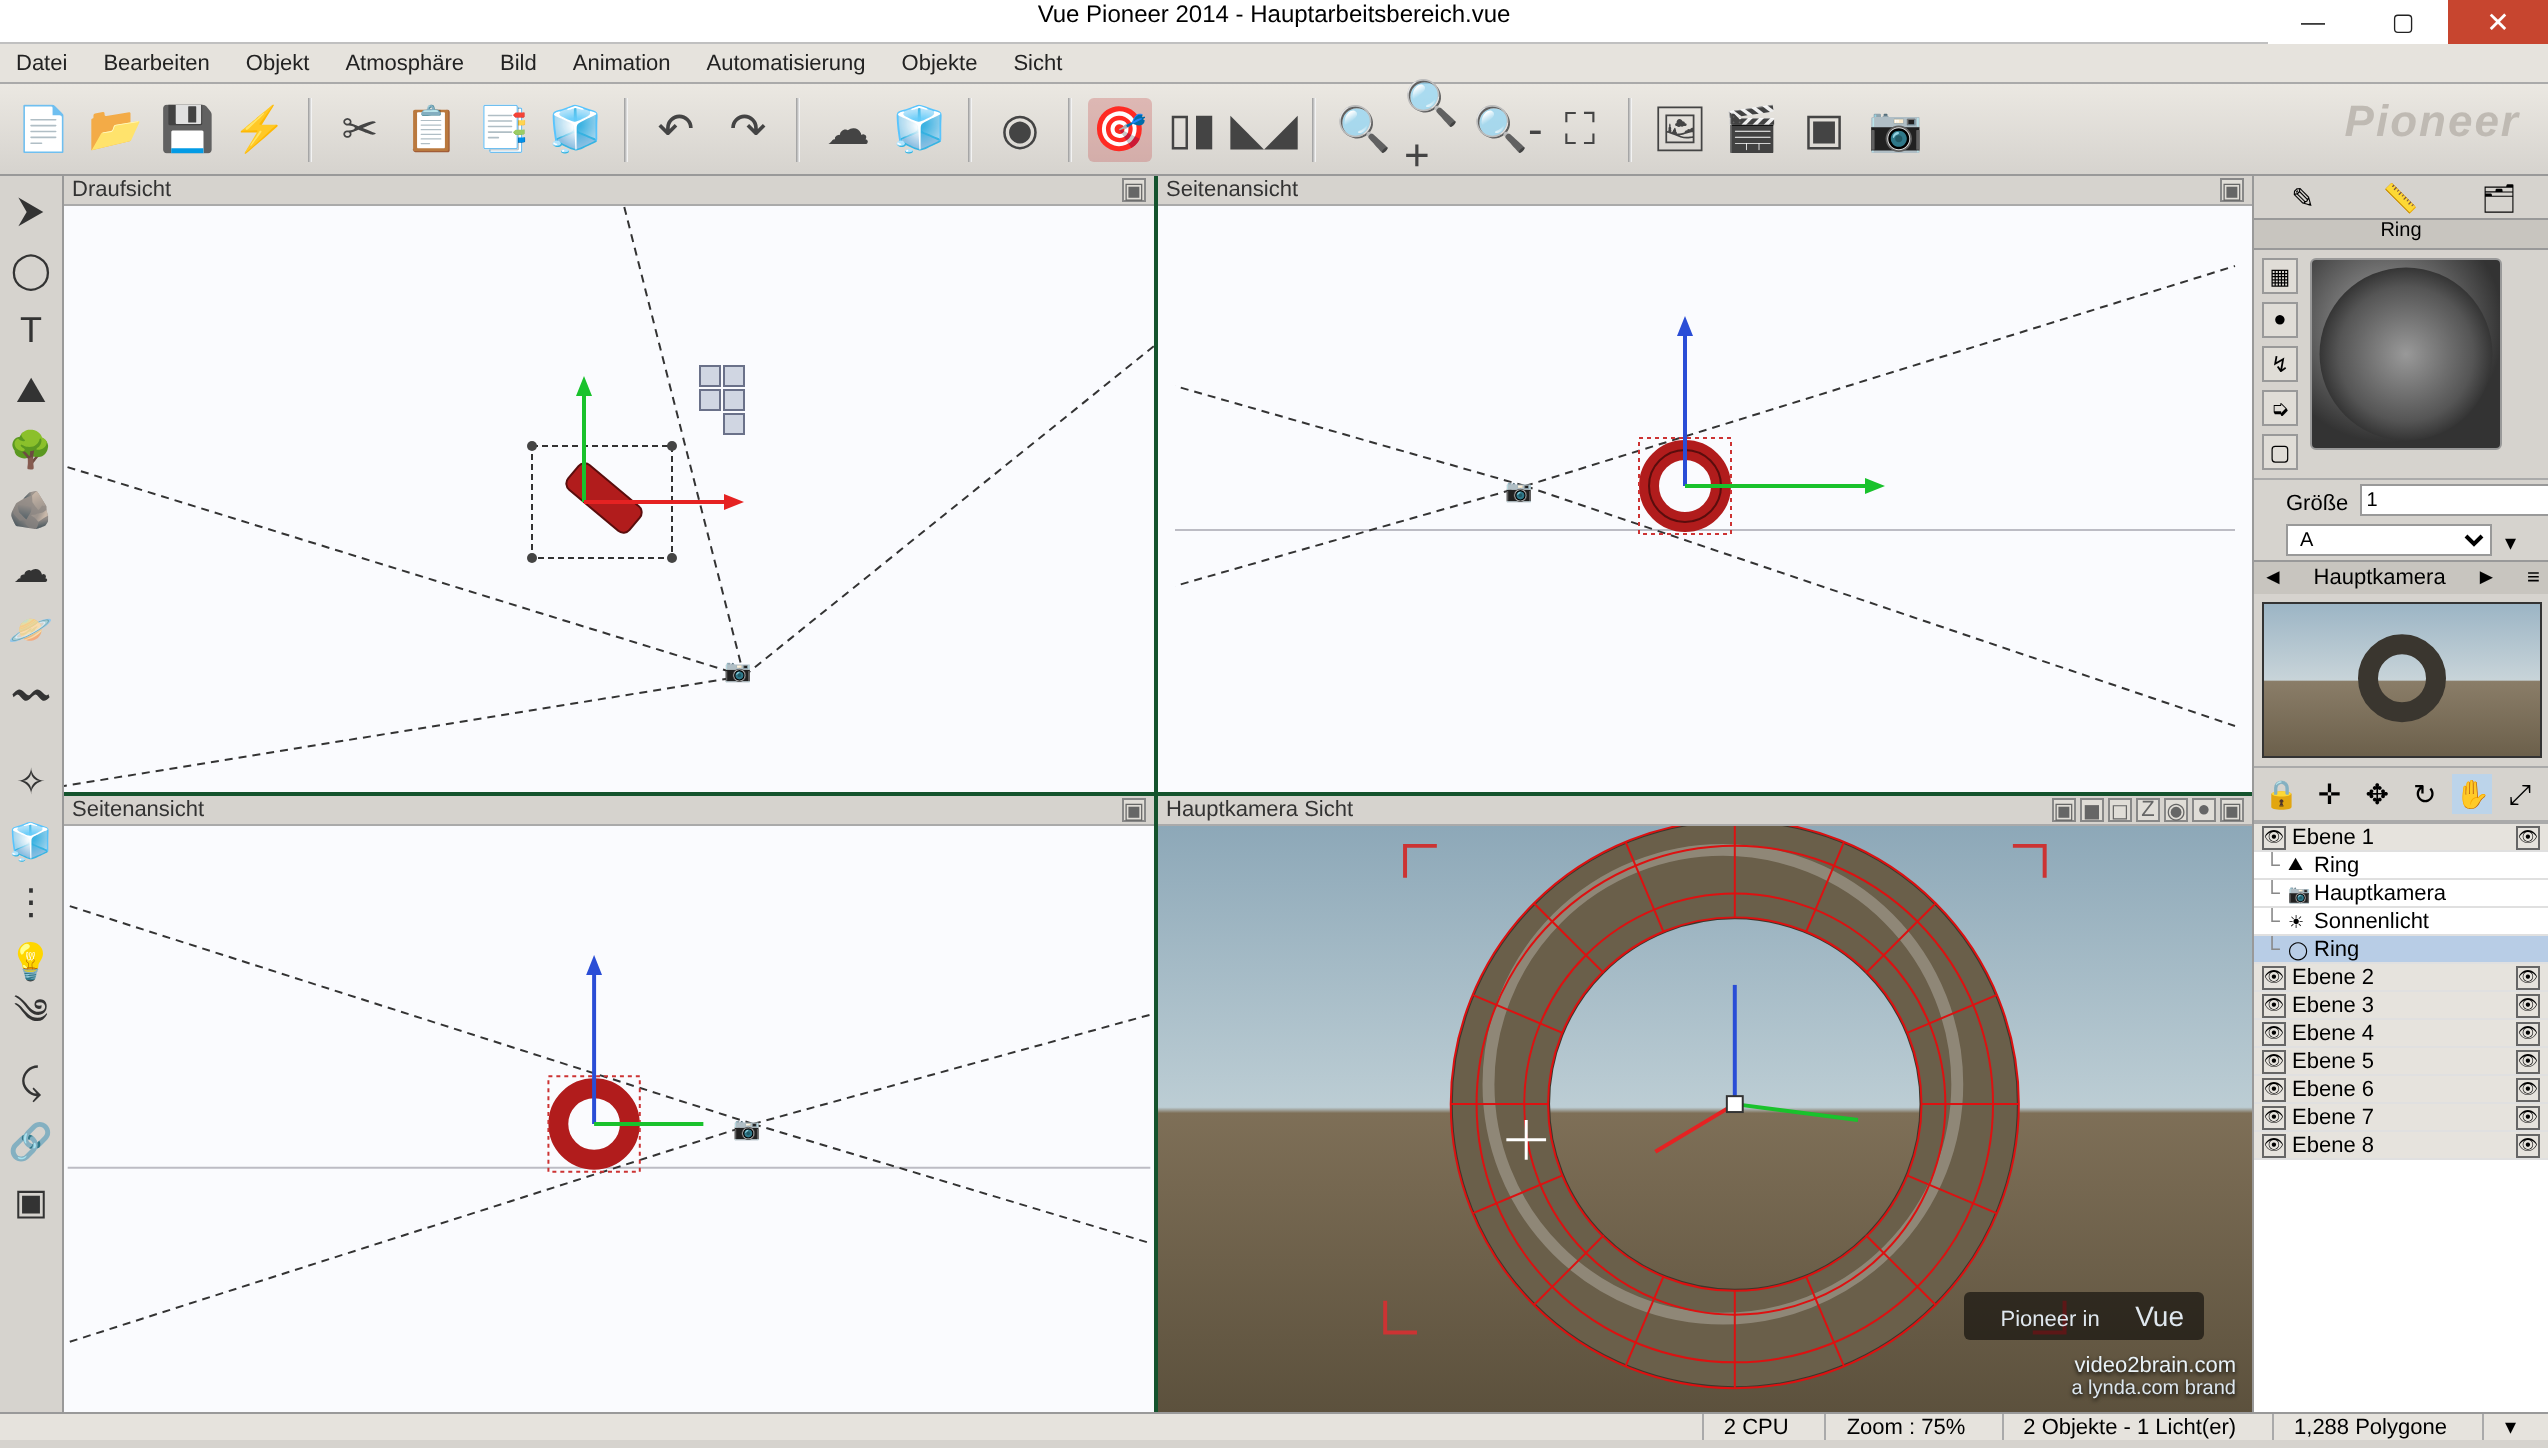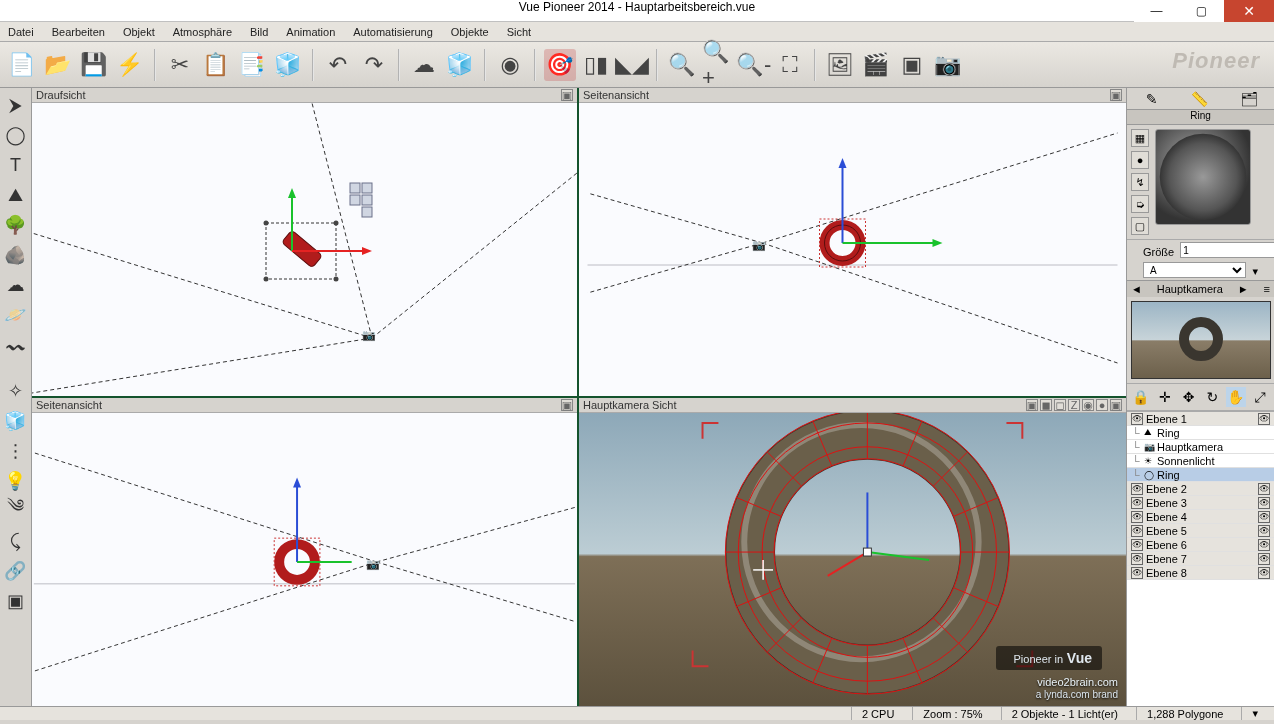--- a/index.html
+++ b/index.html
@@ -67,21 +67,21 @@
 .statusbar { height: 14px; background: #e6e3dd; border-top: 1px solid #999; display: flex; align-items: center; justify-content: flex-end; gap: 8px; padding: 0 6px; font-size: 10px; }
 .statusbar .cell { border-left: 1px solid #aaa; padding: 0 10px; height: 100%; display: flex; align-items: center; }
 
 
 .cam3d { background: linear-gradient(#8da8b8 0%, #bccdd4 48%, #7e6f57 49%, #5c513d 100%); }
 
 
 .v2b-mark { position: absolute; right: 8px; bottom: 6px; color: #e9f2f7; font-size: 14px; text-align: right; text-shadow: 0 1px 2px #000; }
 .v2b-mark small { font-size: 10px; display:block; color:#dce6ee; }
 .vue-badge { position:absolute; right:24px; bottom:36px; background:rgba(0,0,0,0.55); color:#dfe7ee; font-size:10px; padding:4px 10px 4px 18px; border-radius:3px; }
-.vue-badge b { font-size:14px; font-weight:bold; margin-left:1px; }
+.vue-badge b { font-size:14px; font-weight:normal; margin-left:15px; }
 
 svg text { font-family: inherit; }
 </style>
 </head>
 <body>
 
 <div class="titlebar">
   <span class="title">Vue Pioneer 2014 - Hauptarbeitsbereich.vue</span>
   <div class="win-controls">
     <div class="win-btn">—</div>

